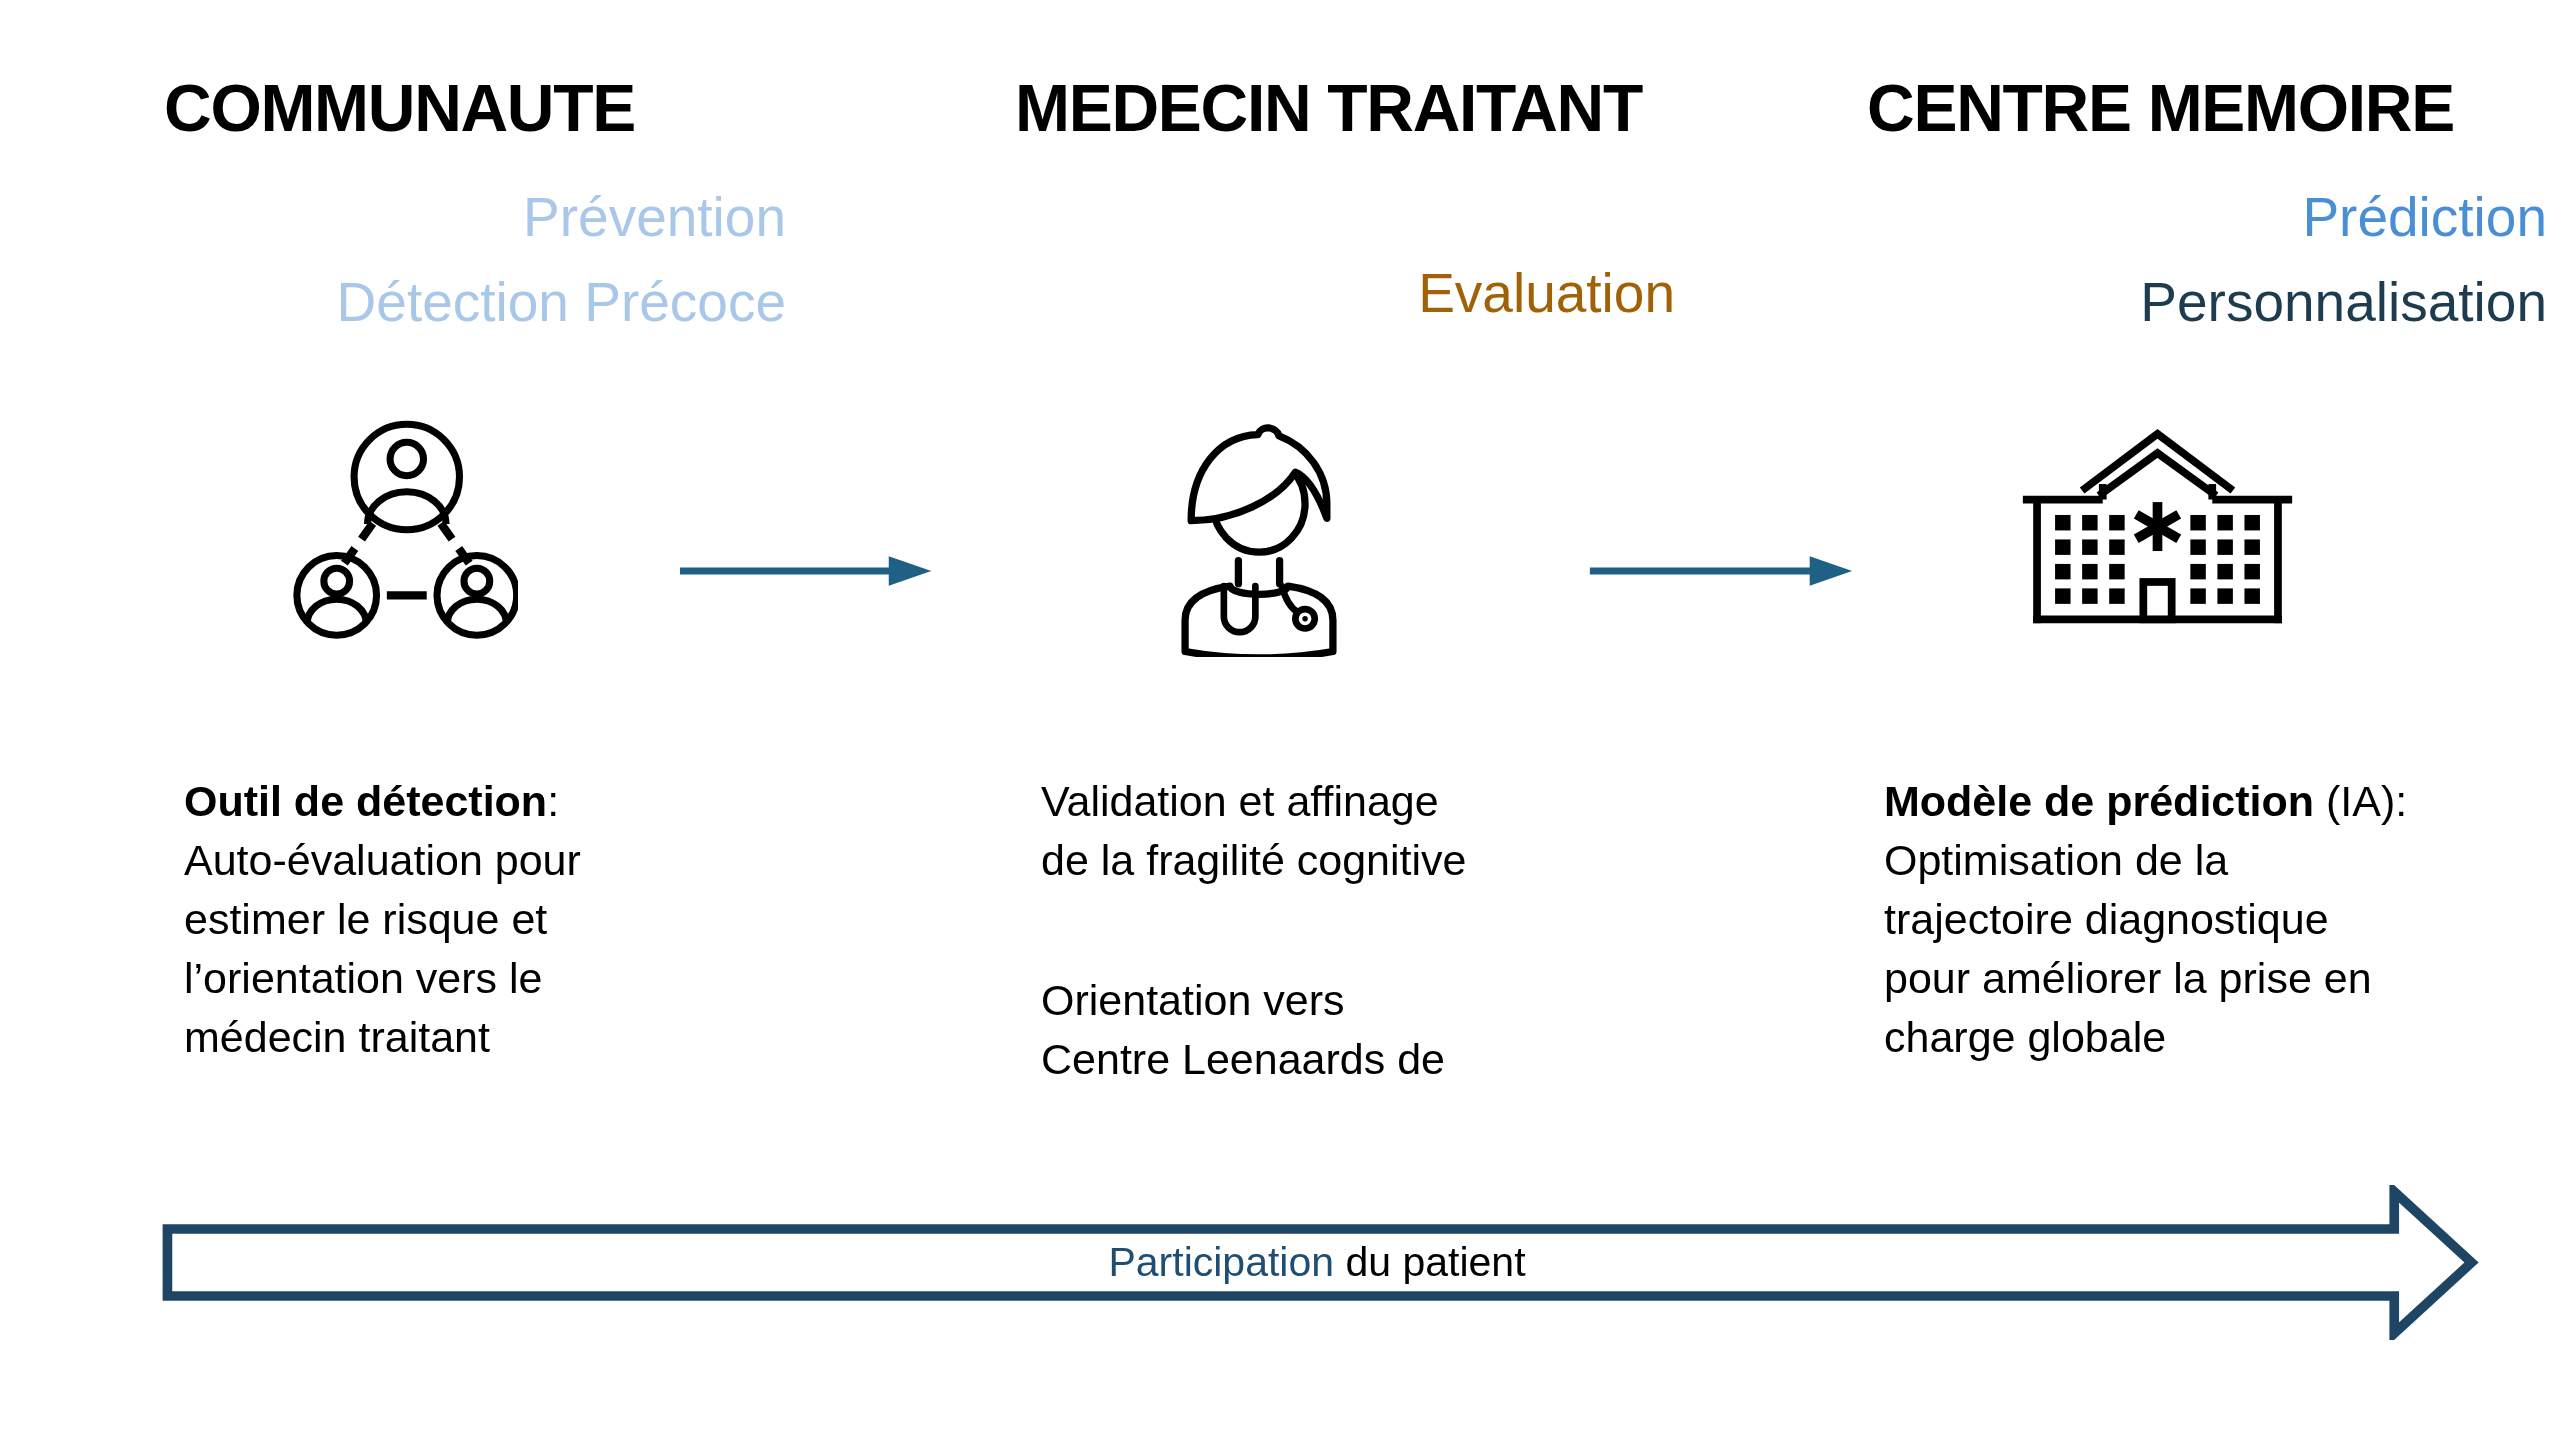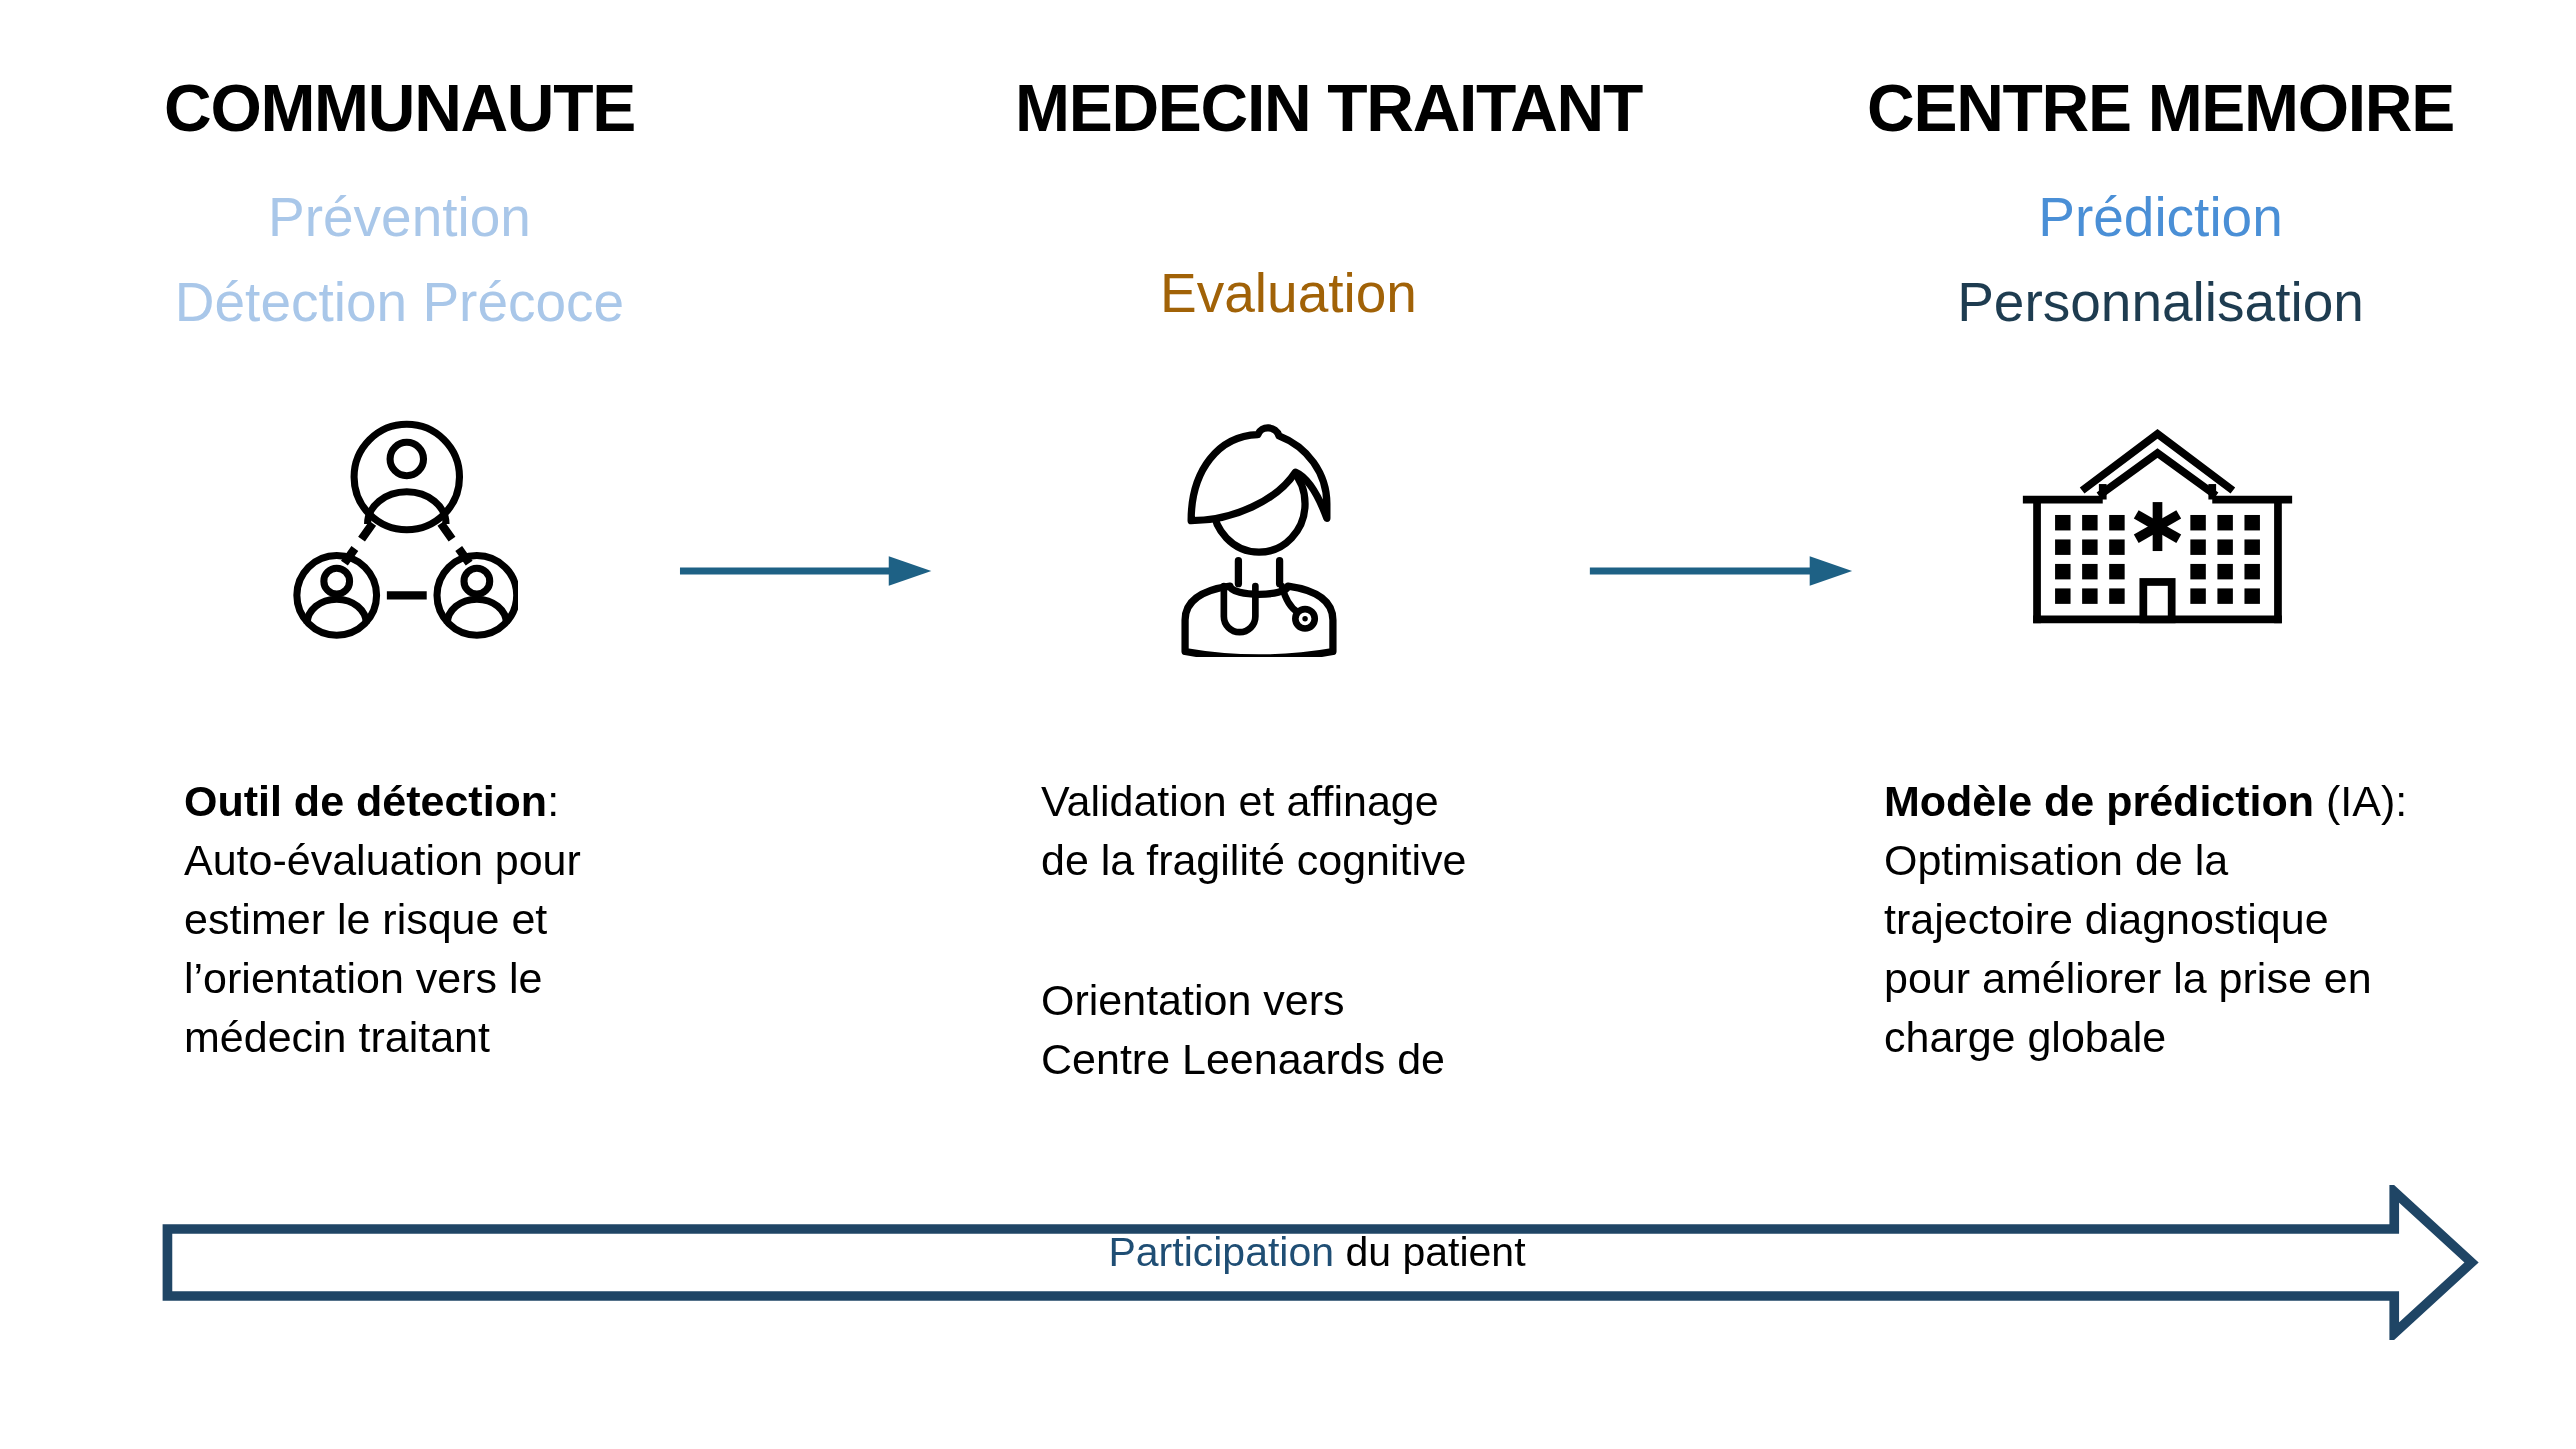--- a/index.html
+++ b/index.html
@@ -20,21 +20,21 @@
     text-align:center; white-space:nowrap;
   }
   #header-1 { left:13px;   width:773px; }
   #header-2 { left:942px; width:773px; }
   #header-3 { left:1774px; width:773px; }
 
   
   .subtitle {
     position:absolute; width:773px;
     font-size:55px; line-height:85px; font-weight:400;
-    text-align:center; white-space:nowrap;
+    text-align:right; white-space:nowrap;
   }
   #subtitle-1 { left:13px;   top:175px; }
   #subtitle-2 { left:902px; top:251px; }
   #subtitle-3 { left:1774px; top:175px; }
 
   
   .icon-box { position:absolute; }
   #icon-community { left:293px;  top:419px; }
   #icon-doctor    { left:1156px; top:411px; }
   #icon-hospital  { left:2019px; top:422px; }
@@ -54,21 +54,21 @@
   #desc-2 { left:1041px; }
   #desc-3 { left:1884px; }
   .desc .lead { font-weight:700; }
   .desc .para2 { margin-top:81px; }
 
   
   #bottom-arrow-svg { position:absolute; left:161px; top:1185px; }
   #participation-label {
     position:absolute; left:161px; top:1229px;
     width:2235px; height:67px;
-    display:flex; justify-content:center;
+    display:flex; align-items:center; justify-content:center;
     padding-left:77px;
     font-size:41px; white-space:pre;
   }
 </style>
 </head>
 <body>
 
 <div id="stage">
 
   <div class="col-header" id="header-1">COMMUNAUTE</div>

